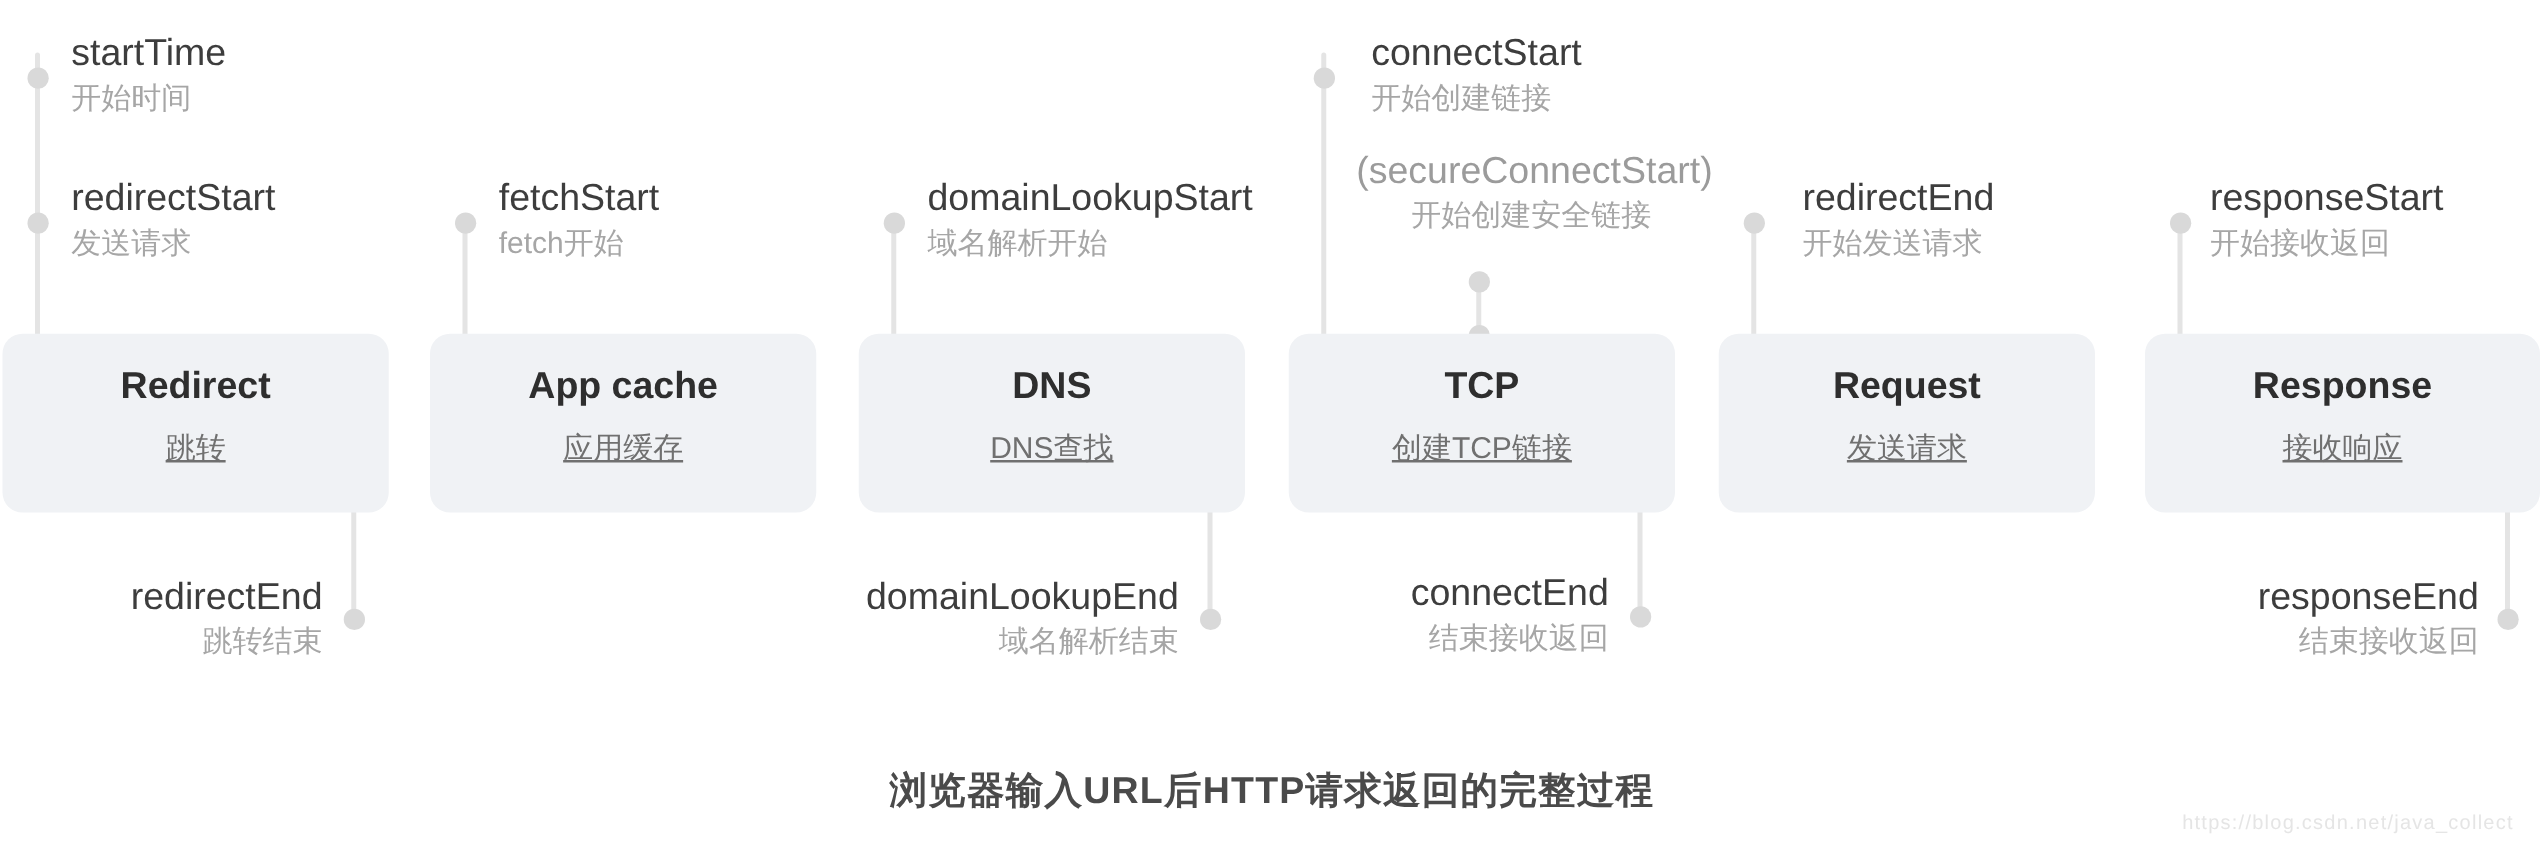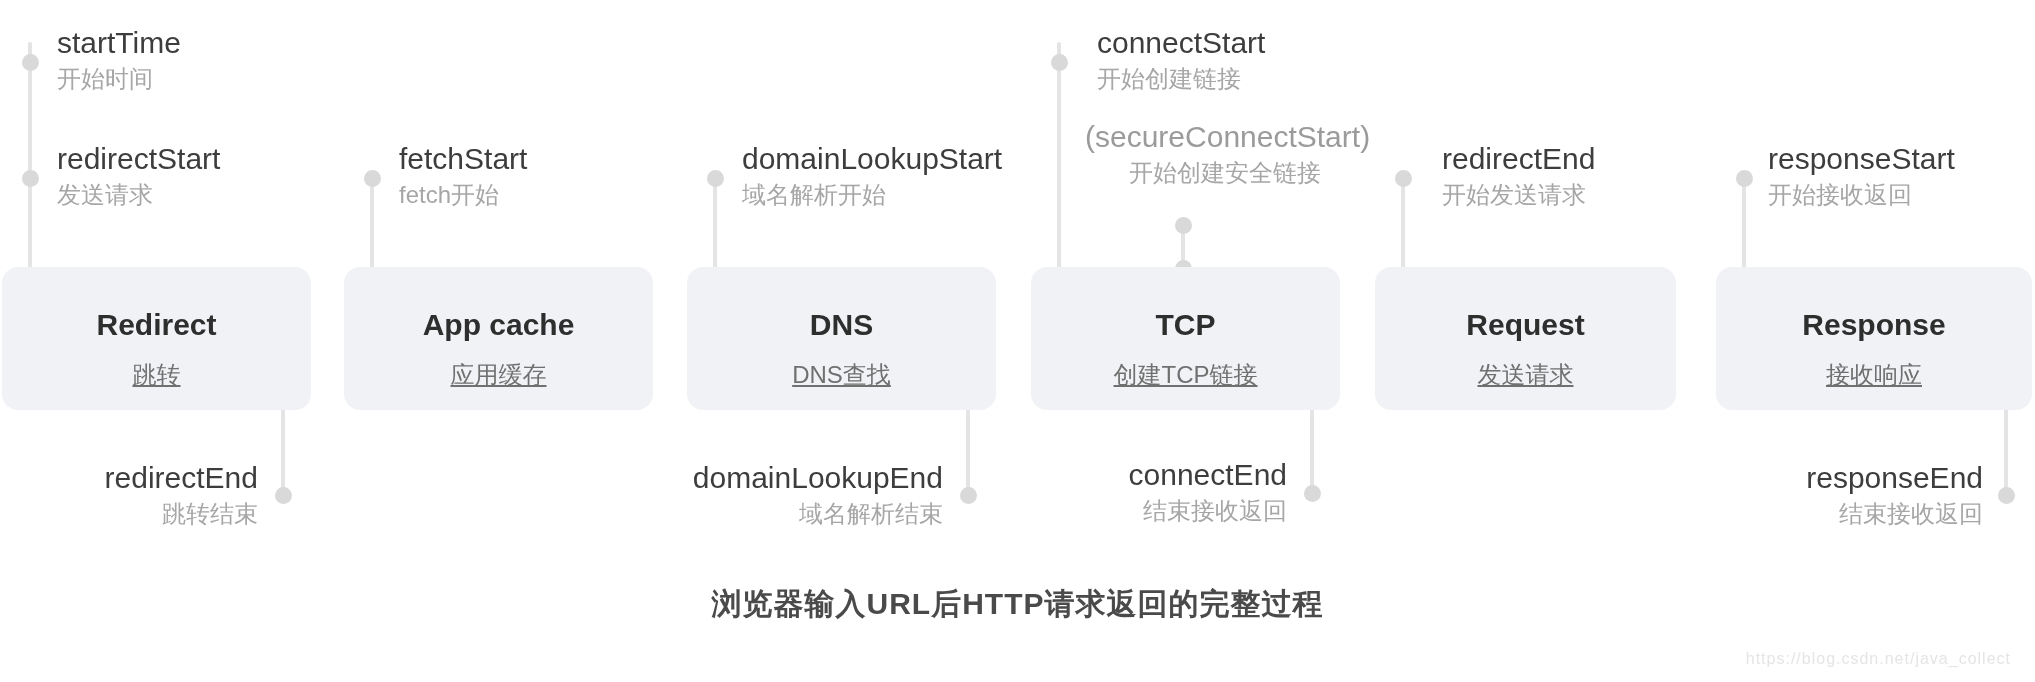--- a/index.html
+++ b/index.html
@@ -18,32 +18,32 @@
   .canvas{
     position:relative;width:2035px;height:682px;overflow:hidden;
     font-family:"Liberation Sans","DejaVu Sans",sans-serif;
     background:#ffffff;
   }
   .vline{position:absolute;width:4px;background:var(--connector);border-radius:2px;}
   .dot{position:absolute;width:17px;height:17px;border-radius:50%;background:var(--dot);}
   .stage{
     position:absolute;top:267px;height:143px;background:var(--box-fill);
     border-radius:16px;display:flex;flex-direction:column;align-items:center;
-    justify-content:flex-start;padding-top:40px;box-sizing:border-box;
+    justify-content:flex-start;padding-top:24px;box-sizing:border-box;
   }
   .stage-title{font-size:30px;font-weight:700;color:var(--box-title);line-height:36px;}
   .stage-subtitle{font-size:24px;color:var(--box-subtitle);line-height:32px;margin-top:16px;text-decoration:underline;}
   .marker{position:absolute;}
   .m-en{font-size:30px;font-weight:500;color:var(--label-en);line-height:33px;white-space:nowrap;}
   .m-zh{font-size:24px;color:var(--label-zh);line-height:33px;margin-top:3px;white-space:nowrap;}
   .marker.end{text-align:right;}
   .marker.secure{width:280px;text-align:center;}
   .marker.secure .m-en{color:var(--secure-label);font-weight:400;}
   .caption{
-    position:absolute;left:0;width:100%;top:584px;text-align:center;
+    position:absolute;left:0;width:100%;top:612px;text-align:center;
     font-size:30px;font-weight:700;color:var(--caption);letter-spacing:1px;
   }
   .watermark{
     position:absolute;right:24px;top:650px;font-size:16px;color:var(--watermark);
     letter-spacing:1px;white-space:nowrap;
   }
 </style>
 </head>
 <body>
 

